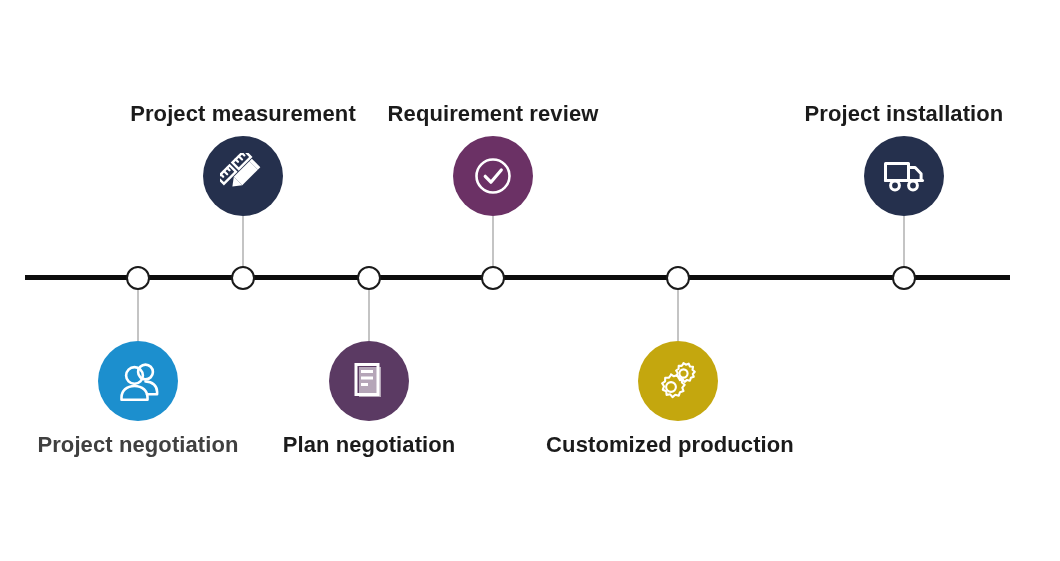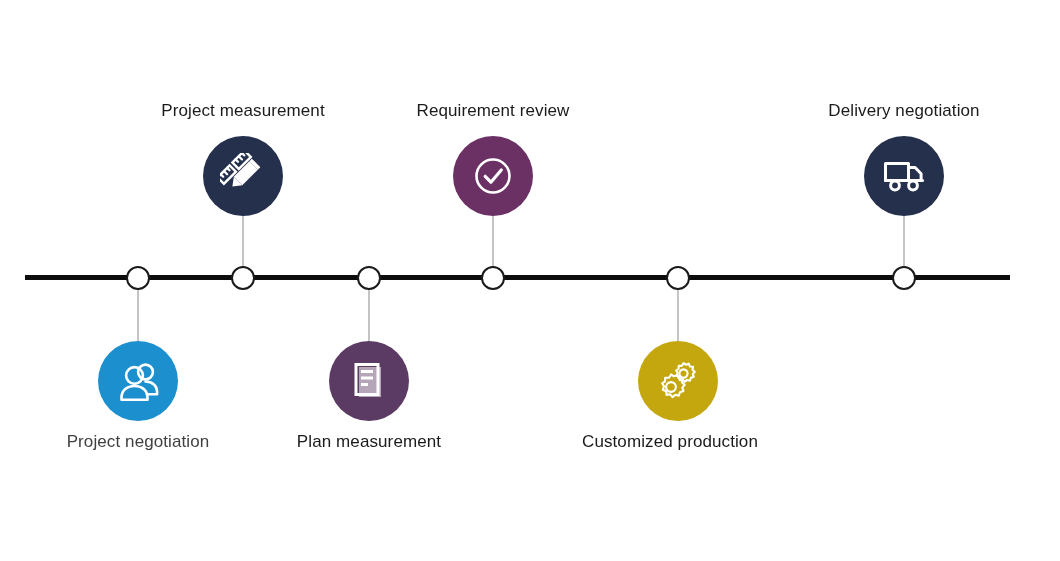--- a/index.html
+++ b/index.html
@@ -59,24 +59,25 @@
     justify-content: center;
   }
   .node-circle svg {
     display: block;
   }
   
   .node-label {
     position: absolute;
     transform: translateX(-50%);
     white-space: nowrap;
-    font-size: 17px;
+    font-size: 22px;
     color: #1b1b1b;
     letter-spacing: 0.1px;
     font-family: "Liberation Sans", sans-serif;
+    font-weight: bold;
   }
 </style>
 </head>
 <body>
 
 <div id="stage">
 
   <div class="timeline-axis"></div>
 
   <div id="nodes">
@@ -119,21 +120,21 @@
       <div class="node-circle" style="left: 369px; top: 341px; background: rgb(91, 58, 99);">
         <span style="display: flex;">
     <svg width="44" height="46" viewBox="0 0 44 46" fill="none">
       <path d="M12 9 h22 v30 H12z" fill="#ffffff" opacity="0.55"></path>
       <path d="M9 6.5 h22 v30 H9z" fill="none" stroke="#ffffff" stroke-width="3"></path>
       <path d="M14 13.5 h12 M14 20 h12 M14 26.5 h7" stroke="#ffffff" stroke-width="3" stroke-linecap="butt"></path>
     </svg>
         </span>
       </div>
       <div class="axis-marker" style="left: 369px; border-color: rgb(26, 26, 26); background: rgb(255, 255, 255);"></div>
-      <div class="node-label" style="left: 369px; top: 432px; color: rgb(27, 27, 27);">Plan measurement</div>
+      <div class="node-label" style="left: 369px; top: 432px; color: rgb(27, 27, 27);">Plan negotiation</div>
       <div class="connector" style="left: 493px; top: 216px; height: 51px; background: rgb(138, 138, 138);"></div>
       <div class="node-circle" style="left: 493px; top: 136px; background: rgb(107, 49, 101);">
         <span style="display: flex;">
     <svg width="46" height="46" viewBox="0 0 46 46" fill="none" stroke="#ffffff" stroke-width="2.6" stroke-linecap="round" stroke-linejoin="round">
       <circle cx="23" cy="23" r="16.5"></circle>
       <path d="M15.2 23.3 l5.7 5.9 l10.4 -12.2" stroke-width="3.2"></path>
     </svg>
         </span>
       </div>
       <div class="axis-marker" style="left: 493px; border-color: rgb(26, 26, 26); background: rgb(255, 255, 255);"></div>
@@ -161,16 +162,16 @@
     <svg width="48" height="42" viewBox="0 0 48 42" fill="none" stroke="#ffffff" stroke-width="3" stroke-linejoin="round" stroke-linecap="round">
       <path d="M5.5 8.5 h23 v17 h-23z"></path>
       <path d="M28.5 12.5 h6.6 l6 6.2 v6.8 h-12.6z"></path>
       <path d="M5.5 25.5 h37"></path>
       <circle cx="15" cy="30.5" r="4.4"></circle>
       <circle cx="33" cy="30.5" r="4.4"></circle>
     </svg>
         </span>
       </div>
       <div class="axis-marker" style="left: 904px; border-color: rgb(26, 26, 26); background: rgb(255, 255, 255);"></div>
-      <div class="node-label" style="left: 904px; top: 101px; color: rgb(27, 27, 27);">Delivery negotiation</div>
+      <div class="node-label" style="left: 904px; top: 101px; color: rgb(27, 27, 27);">Project installation</div>
     </div>
 
 </div>
 
 </body></html>

